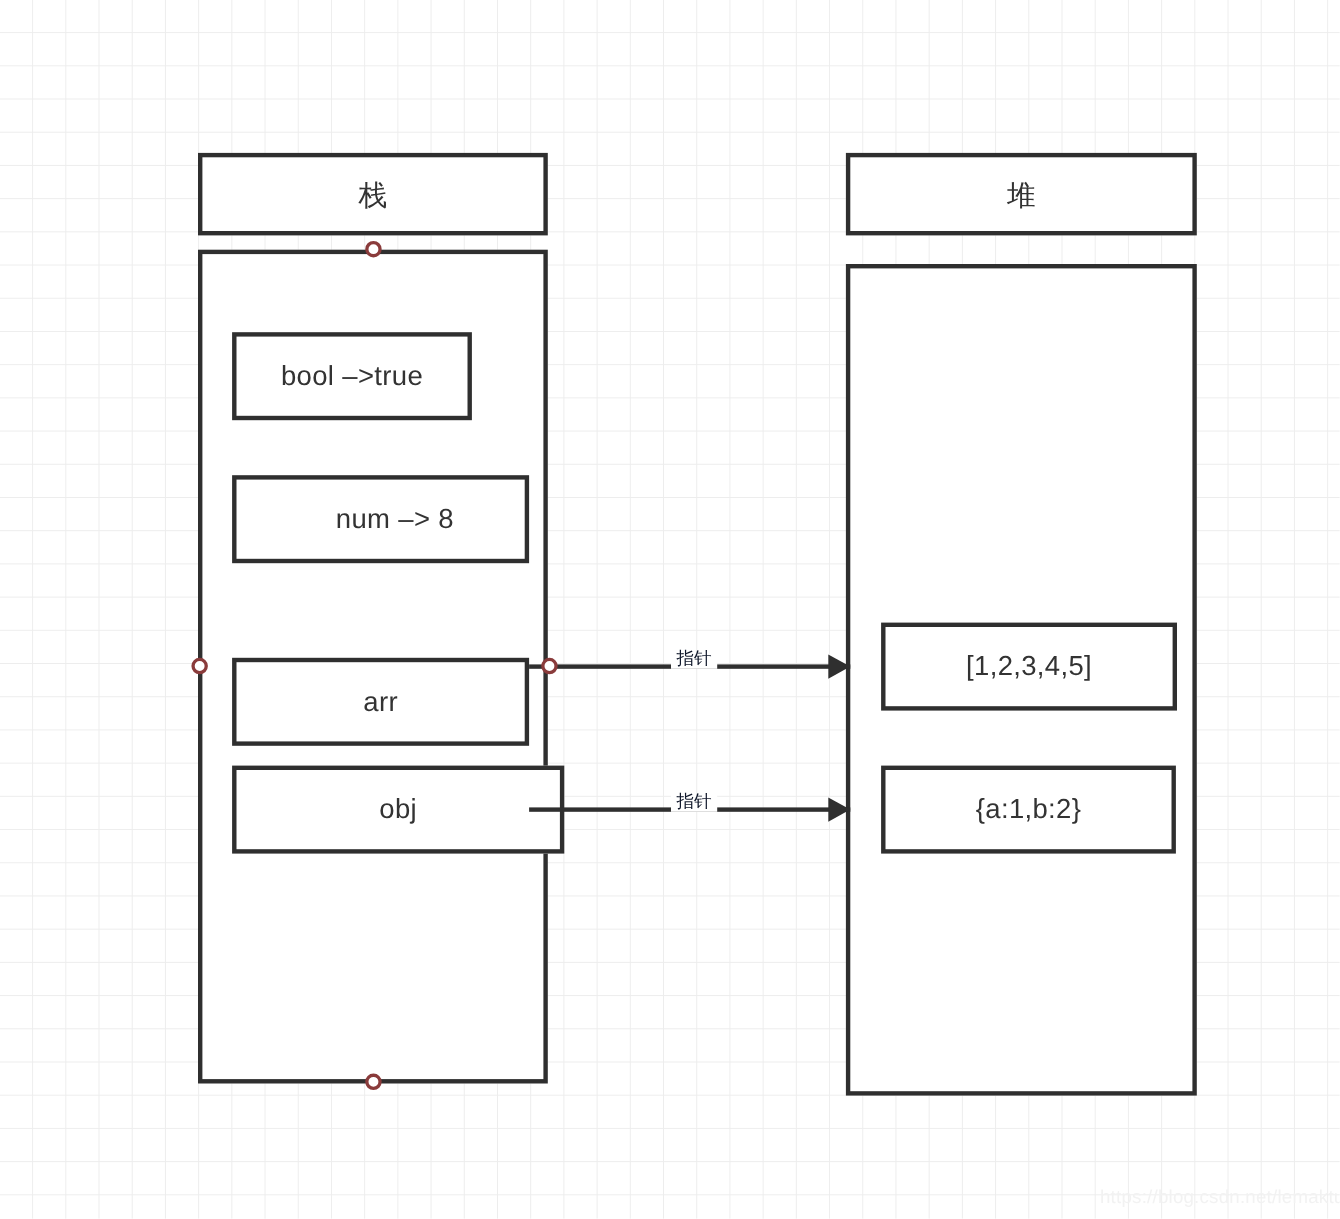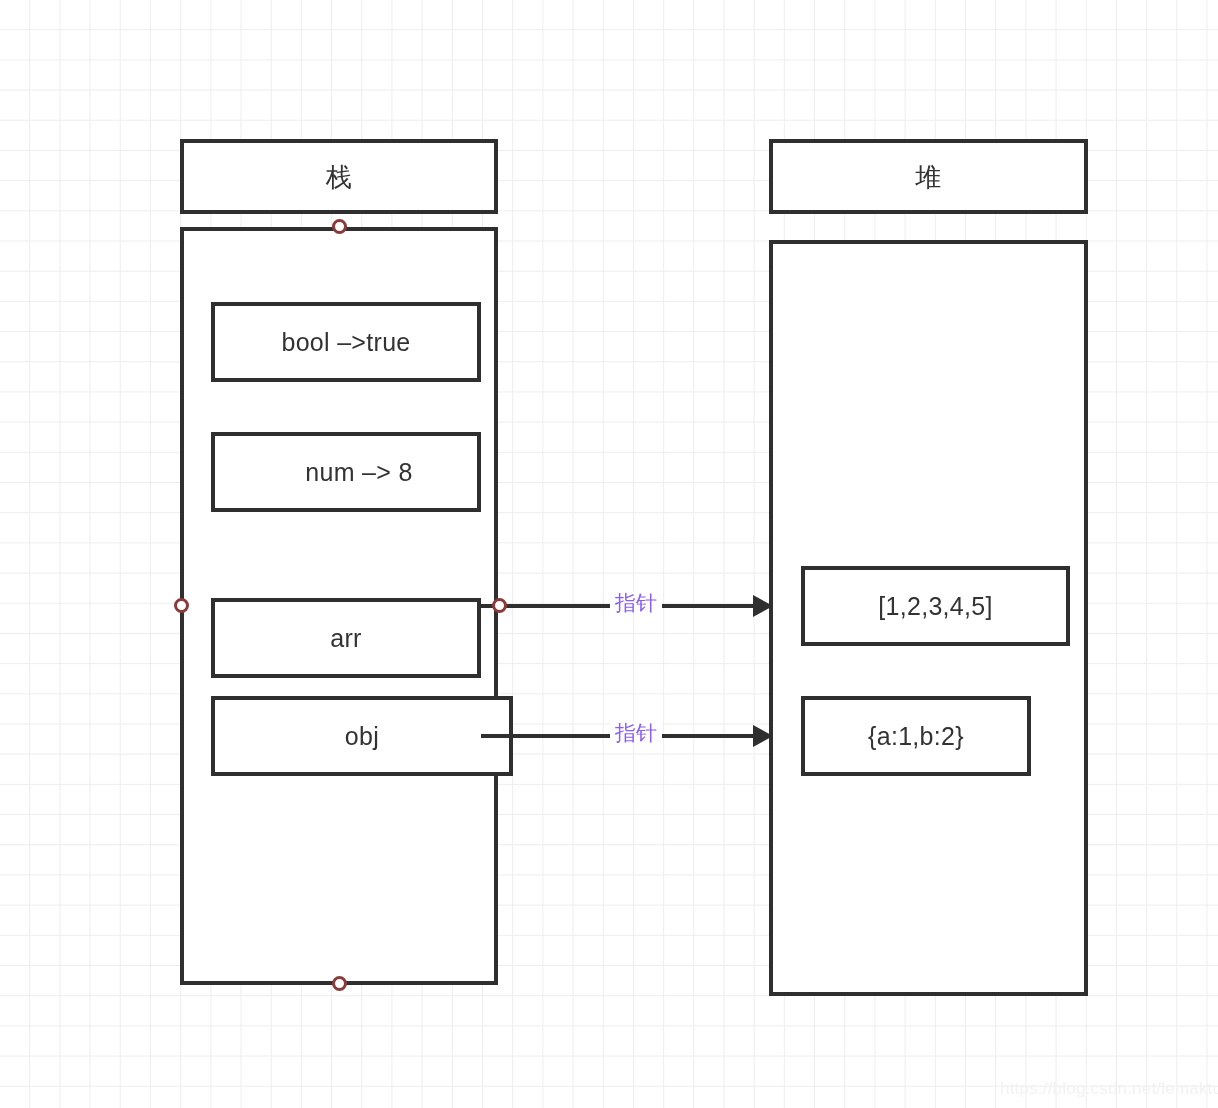--- a/index.html
+++ b/index.html
@@ -64,22 +64,22 @@
     width: 0;
     height: 0;
     border-top: 11px solid transparent;
     border-bottom: 11px solid transparent;
     border-left: 20px solid #2f2f2f;
   }
   .conn-label {
     position: absolute;
     background: #ffffff;
     padding: 0 5px;
-    font-size: 21px;
-    color: #8b5cf6;
+    font-size: 16px;
+    color: #0f172a;
     line-height: 1;
     white-space: nowrap;
   }
 
   
   .anchor {
     position: absolute;
     width: 15px;
     height: 15px;
     box-sizing: border-box;
@@ -101,21 +101,21 @@
 <body>
 
 <div id="canvas">
 
   <div class="box" style="left:180px; top:139px; width:318px; height:75px;">
     <span class="box-label cn-label">栈</span>
   </div>
 
   <div class="container-body" style="left:180px; top:227px; width:318px; height:758px;"></div>
 
-  <div class="box" style="left:211px; top:302px; width:270px; height:80px;">
+  <div class="box" style="left:211px; top:302px; width:218px; height:80px;">
     <span class="box-label">bool –&gt;true</span>
   </div>
 
   <div class="box" style="left:211px; top:432px; width:270px; height:80px;padding-left:26px;">
     <span class="box-label">num –&gt; 8</span>
   </div>
 
   <div class="box" style="left:211px; top:566px; width:270px; height:80px;margin-top:32px;">
     <span class="box-label">arr</span>
   </div>
@@ -127,21 +127,21 @@
   <div class="box" style="left:769px; top:139px; width:319px; height:75px;">
     <span class="box-label cn-label">堆</span>
   </div>
 
   <div class="container-body" style="left:769px; top:240px; width:319px; height:756px;"></div>
 
   <div class="box" style="left:801px; top:566px; width:269px; height:80px;">
     <span class="box-label">[1,2,3,4,5]</span>
   </div>
 
-  <div class="box" style="left:801px; top:696px; width:230px; height:80px;text-align:center;">
+  <div class="box" style="left:801px; top:696px; width:268px; height:80px;text-align:center;">
     <span class="box-label">{a:1,b:2}</span>
   </div>
 
   <div class="conn-line" style="left:481px; top:604px; width:292px;"></div>
   <div class="arrow-head" style="left:753px; top:595px;"></div>
   <div class="conn-label" style="left:610px; top:592px;">指针</div>
 
   <div class="conn-line" style="left:481px; top:734px; width:292px;"></div>
   <div class="arrow-head" style="left:753px; top:725px;"></div>
   <div class="conn-label" style="left:610px; top:722px;">指针</div>

